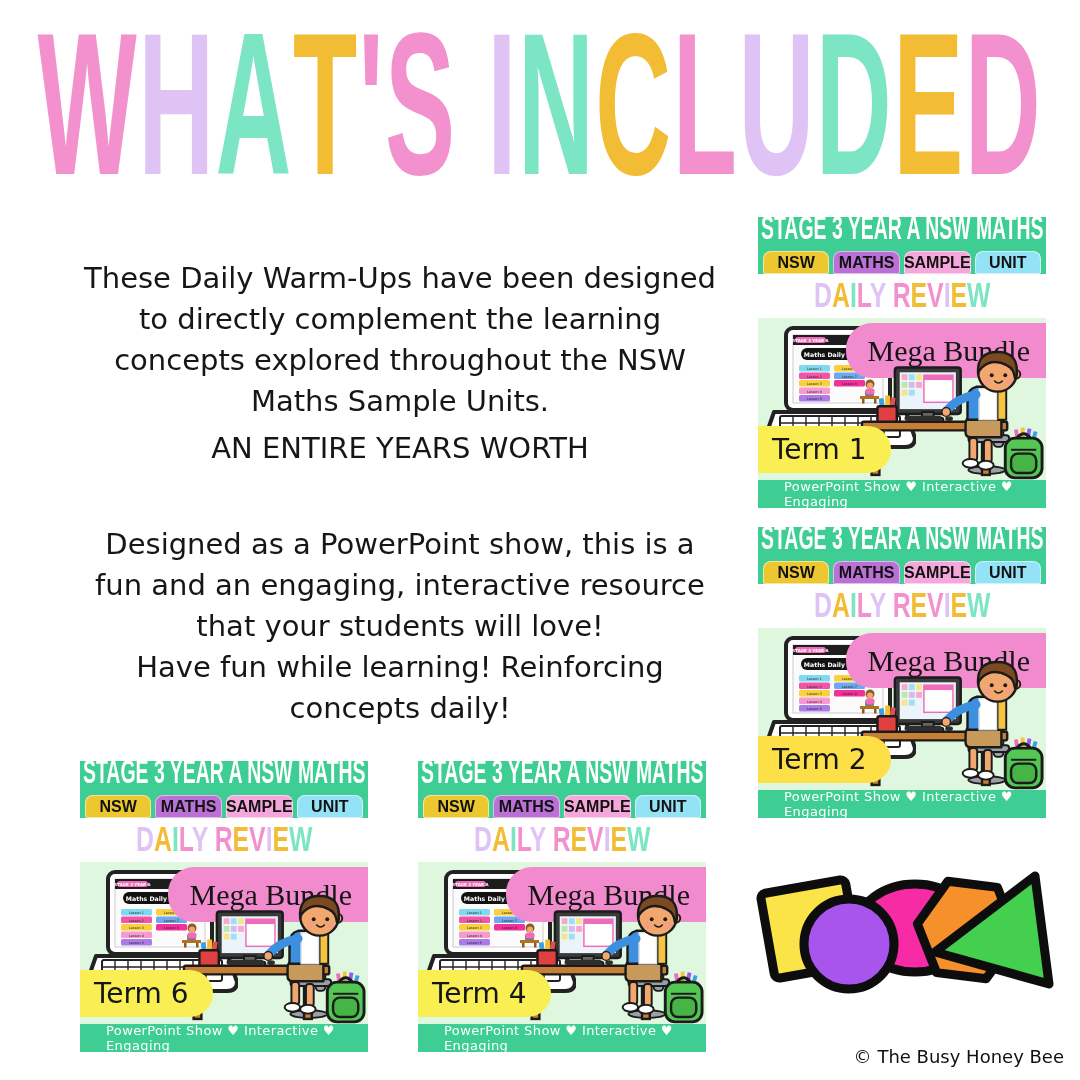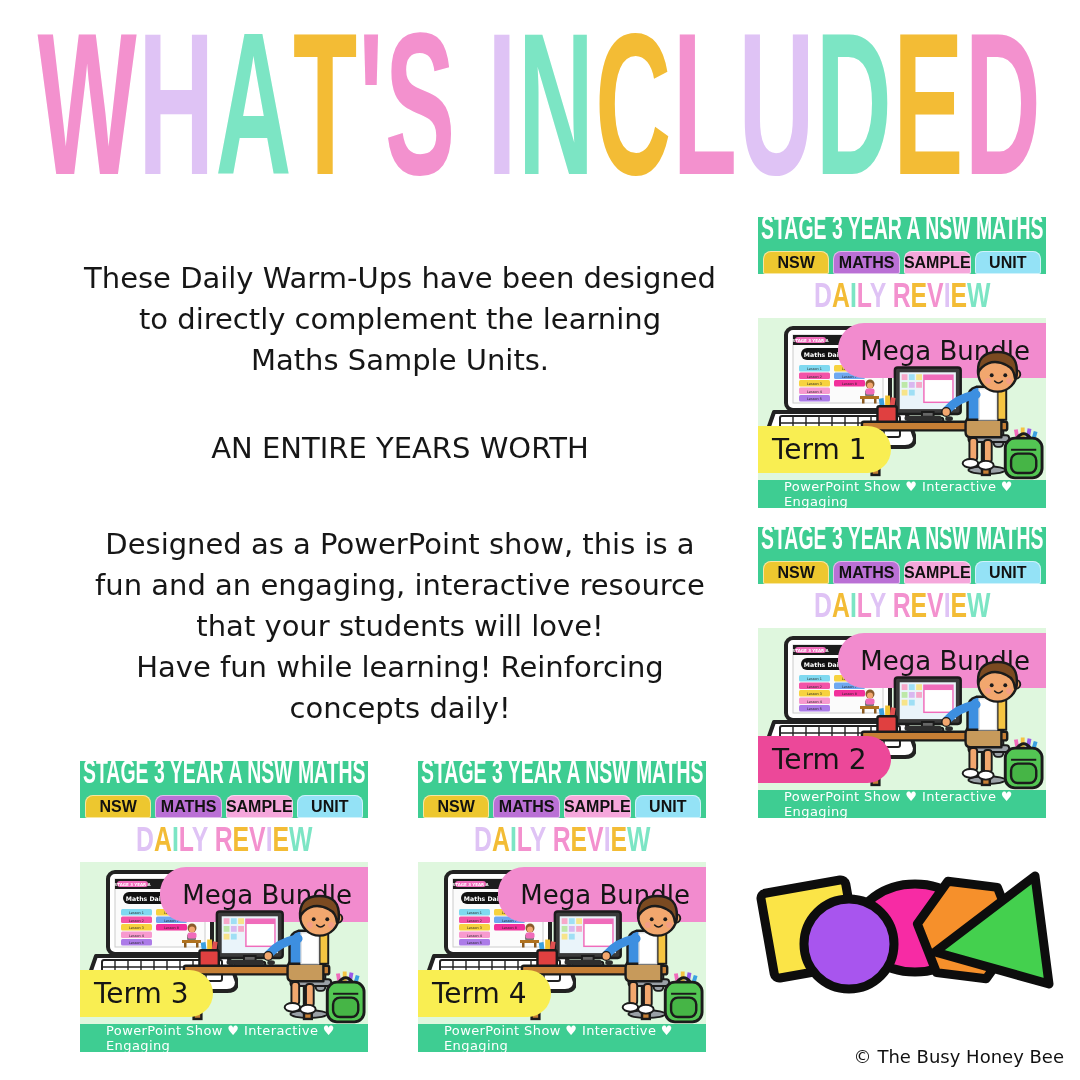--- a/index.html
+++ b/index.html
@@ -36,21 +36,21 @@
   .tabs{position:absolute;left:5px;right:5px;bottom:0;height:23px;display:flex;gap:4px;}
   .tab{flex:1;border-radius:8px 8px 2px 2px;display:flex;justify-content:center;align-items:center;
       font-family:"Liberation Sans",sans-serif;font-weight:800;font-size:16px;color:#111;
       box-shadow:inset 0 0 0 1px rgba(255,255,255,.55);}
   .card-review{height:44px;background:#fff;display:flex;justify-content:center;align-items:center;
       font-family:"Liberation Sans",sans-serif;font-weight:800;font-size:31px;white-space:pre;}
   .card-review>span{display:inline-block;transform:scale(0.8,1.12);white-space:pre;}
   .card-main{position:relative;height:162px;overflow:hidden;}
   .laptop{position:absolute;left:6px;top:8px;width:152px;height:126px;}
   .mega-pill{position:absolute;right:0;top:5px;height:55px;padding:0 16px 0 22px;
-      border-radius:26px 0 0 26px;display:flex;align-items:center;font-size:26px;color:#151515;}
+      border-radius:26px 0 0 26px;display:flex;align-items:center;font-size:30px;color:#151515;font-family:Liberation Serif, serif;}
   .boy{position:absolute;right:2px;bottom:0px;width:184px;height:136px;}
   .term-pill{position:absolute;left:0;bottom:7px;height:47px;padding:0 24px 0 14px;
       border-radius:0 26px 26px 0;display:flex;align-items:center;font-size:28px;color:#151515;}
   .card-footer{height:28px;display:flex;justify-content:center;align-items:center;
       color:#fff;font-size:13px;letter-spacing:.4px;padding-left:26px;}
 
   
   .shapes{position:absolute;left:745px;top:856px;width:315px;height:155px;}
   .credit{position:absolute;right:16px;top:1046px;font-size:18px;color:#111;
           display:flex;align-items:center;gap:6px;}
@@ -60,20 +60,21 @@
 
 <div id="canvas">
 
   <div class="title-row">
     <div class="title-inner"><span style="color: rgb(243, 145, 206);">W</span><span style="color: rgb(223, 195, 245);">H</span><span style="color: rgb(124, 229, 196);">A</span><span style="color: rgb(243, 188, 53);">T</span><span style="color: rgb(243, 145, 206);">'</span><span style="color: rgb(243, 145, 206);">S</span><span> </span><span style="color: rgb(223, 195, 245);">I</span><span style="color: rgb(124, 229, 196);">N</span><span style="color: rgb(243, 188, 53);">C</span><span style="color: rgb(243, 145, 206);">L</span><span style="color: rgb(223, 195, 245);">U</span><span style="color: rgb(124, 229, 196);">D</span><span style="color: rgb(243, 188, 53);">E</span><span style="color: rgb(243, 145, 206);">D</span></div>
   </div>
 
   <div class="intro intro-p1" style="position:absolute;">
     <div>These Daily Warm-Ups have been designed</div>
     <div>to directly complement the learning</div>
+    <div>concepts explored throughout the NSW</div>
     <div>Maths Sample Units.</div>
   </div>
 
   <div class="intro intro-sub" style="position:absolute;">
     <div>AN ENTIRE YEARS WORTH</div>
   </div>
 
   <div class="intro intro-p2" style="position:absolute;">
     <div>Designed as a PowerPoint show, this is a</div>
     <div>fun and an engaging, interactive resource</div>
@@ -335,21 +336,21 @@
           <rect x="166" y="86" width="4" height="13" fill="#F5C542"></rect>
           <rect x="172" y="87" width="4" height="12" fill="#9B59E8" transform="rotate(10 174 93)"></rect>
           <rect x="178" y="90" width="4" height="10" fill="#3AA0E0" transform="rotate(16 180 95)"></rect>
           <rect x="150" y="97" width="38" height="41" rx="10" fill="#53C653" stroke="#1b1b1b" stroke-width="3"></rect>
           <path d="M162,97 q7,-9 14,0" fill="none" stroke="#1b1b1b" stroke-width="3"></path>
           <rect x="156" y="113" width="26" height="20" rx="7" fill="#46B546" stroke="#1b1b1b" stroke-width="2.5"></rect>
           <path d="M156,109 h26" stroke="#1b1b1b" stroke-width="2"></path>
         </g>
       </svg>
 
-      <div class="term-pill" style="background-color: #ec4899;">
+      <div class="term-pill" style="background-color: #fde047;">
         <span>Term 2</span>
       </div>
     </div>
 
     <div class="card-footer" style="background-color: rgb(62, 205, 146);">
       <span>PowerPoint Show ♥ Interactive ♥ Engaging</span>
     </div>
   </div>
 </div>
   <div class="card-slot slot-t3">
@@ -471,21 +472,21 @@
           <rect x="172" y="87" width="4" height="12" fill="#9B59E8" transform="rotate(10 174 93)"></rect>
           <rect x="178" y="90" width="4" height="10" fill="#3AA0E0" transform="rotate(16 180 95)"></rect>
           <rect x="150" y="97" width="38" height="41" rx="10" fill="#53C653" stroke="#1b1b1b" stroke-width="3"></rect>
           <path d="M162,97 q7,-9 14,0" fill="none" stroke="#1b1b1b" stroke-width="3"></path>
           <rect x="156" y="113" width="26" height="20" rx="7" fill="#46B546" stroke="#1b1b1b" stroke-width="2.5"></rect>
           <path d="M156,109 h26" stroke="#1b1b1b" stroke-width="2"></path>
         </g>
       </svg>
 
       <div class="term-pill" style="background-color: rgb(249, 238, 82);">
-        <span>Term 3</span>
+        <span>Term 6</span>
       </div>
     </div>
 
     <div class="card-footer" style="background-color: rgb(62, 205, 146);">
       <span>PowerPoint Show ♥ Interactive ♥ Engaging</span>
     </div>
   </div>
 </div>
   <div class="card-slot slot-t4">
   <div class="card">

